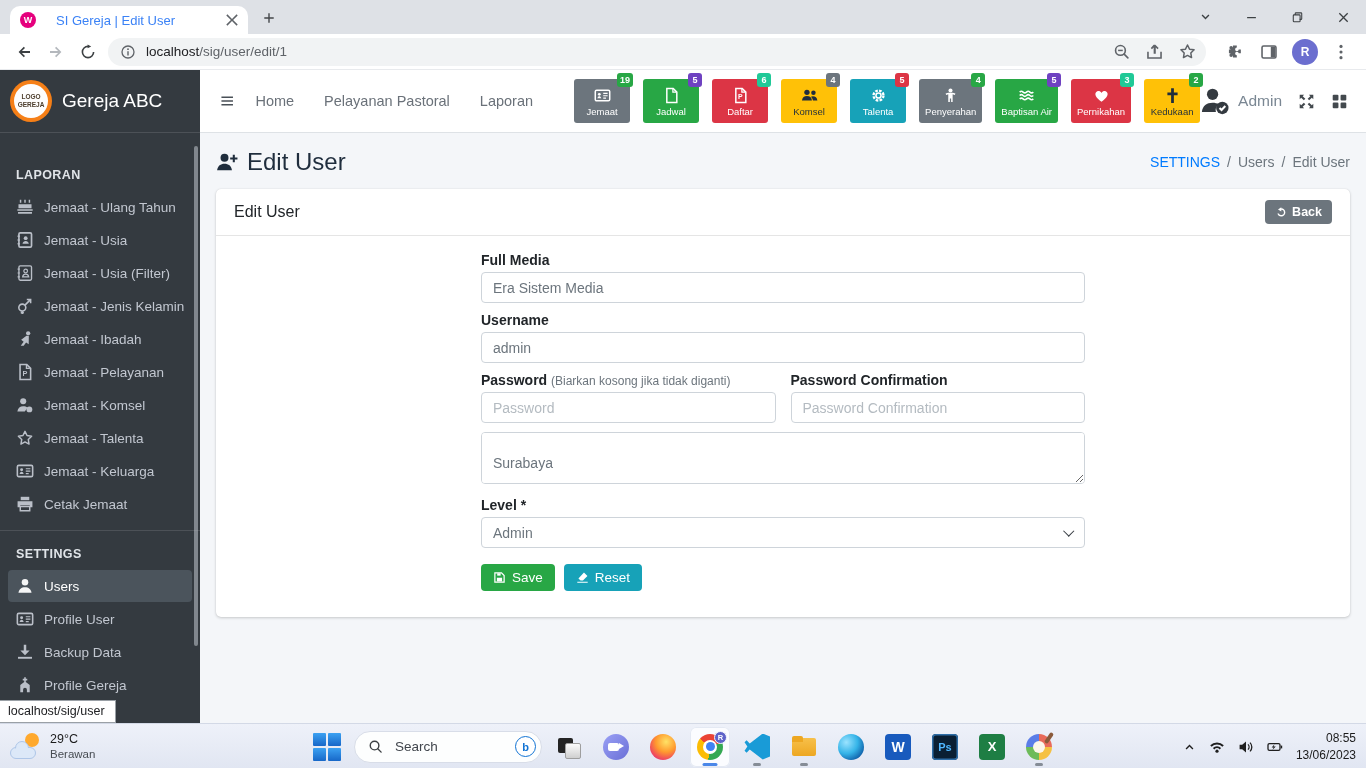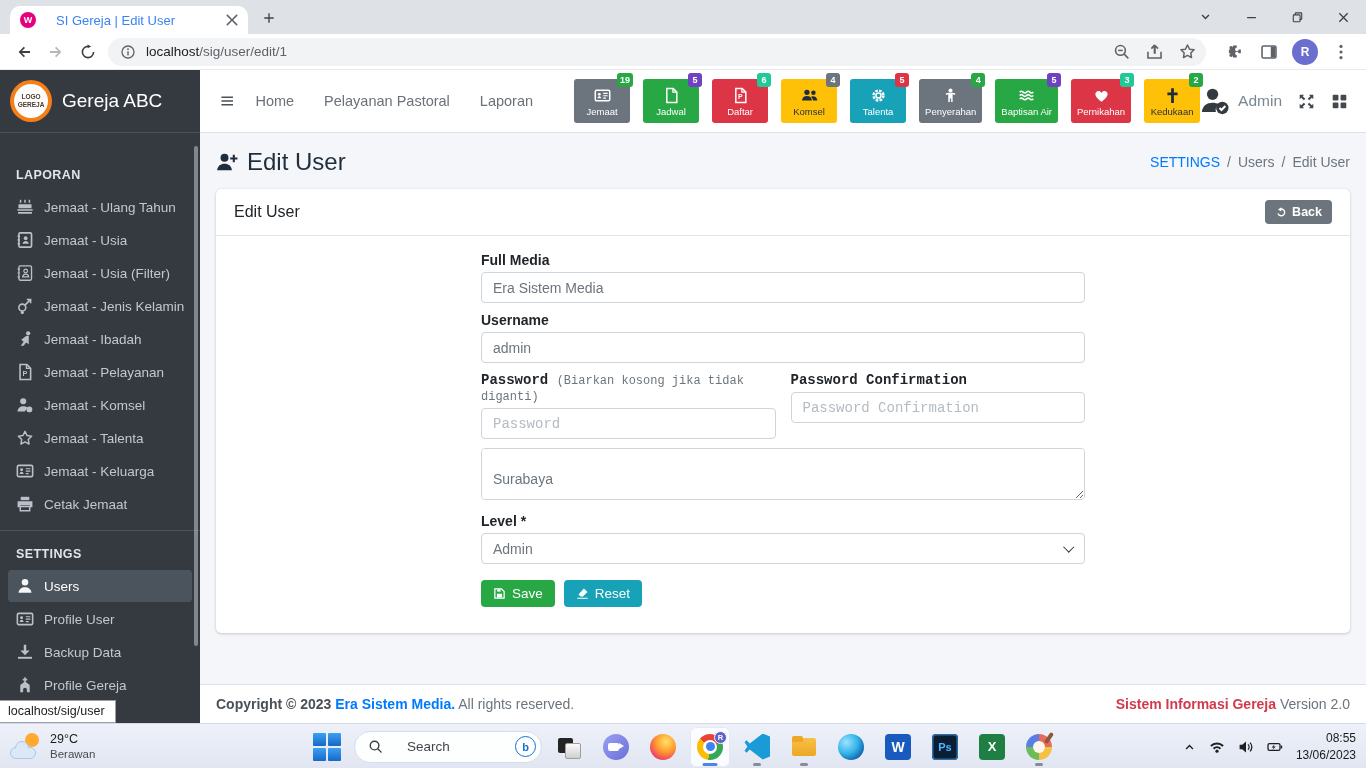--- a/index.html
+++ b/index.html
@@ -82,21 +82,21 @@
   .card-title { font-size:16px; color:#212529; }
   .btn-back { display:inline-flex; align-items:center; gap:5px; background:#6c757d; color:#fff; border:none; border-radius:4px; font-size:12.5px; font-weight:bold; padding:5px 10px; cursor:pointer; font-family:inherit; }
   .btn-back .ico { width:12px; height:12px; }
   .card-b { padding:16px 20px 26px; }
   .form { width:604px; margin:0 auto; }
   .fg { margin-bottom:9px; }
   .flabel { display:block; font-size:14px; font-weight:bold; color:#212529; margin-bottom:4px; }
   .fnote { font-size:12px; font-weight:normal; color:#6c757d; }
   .inp { width:100%; height:31px; border:1px solid #ced4da; border-radius:4px; padding:0 11px; font-size:14px; color:#6c757d; font-family:inherit; background:#fff; outline:none; }
   .inp::placeholder { color:#b4bbc1; }
-  .pwrow { display:flex; gap:15px;font-family:Liberation Mono, monospace; }
+  .pwrow { display:flex; gap:15px; }
   .pwrow .fg { flex:1; }
   textarea.inp { height:52px; padding:21px 11px; resize:both; line-height:1.4; }
   .selwrap { position:relative; }
   select.inp { appearance:none; -webkit-appearance:none; padding-right:28px; }
   .selwrap::after { content:""; position:absolute; right:13px; top:10px; width:6.5px; height:6.5px; border-right:1.8px solid #343a40; border-bottom:1.8px solid #343a40; transform:rotate(45deg); pointer-events:none; }
   .btnrow { display:flex; gap:9px; margin-top:16px; }
   .btn { display:inline-flex; align-items:center; gap:6px; border:none; border-radius:4px; color:#fff; font-size:13.5px; padding:6px 12px; cursor:pointer; font-family:inherit; }
   .btn .ico { width:13px; height:13px; }
   .btn-save { background:#28a745; }
   .btn-reset { background:#17a2b8; }
@@ -124,21 +124,21 @@
   .tb-slot { position:relative; width:40px; height:40px; display:flex; align-items:center; justify-content:center; cursor:pointer; }
   .tb-slot.active { background:#fbfcff; border-radius:6px; box-shadow:inset 0 0 0 1px #e4e9f3; }
   .run-dot { position:absolute; bottom:1px; left:50%; transform:translateX(-50%); width:8px; height:3px; border-radius:2px; background:#858c96; }
   .run-dot.wide { width:15px; background:#4b87e8; }
 
   .start { width:30px; height:30px; display:grid; grid-template-columns:13px 13px; grid-template-rows:13px 13px; gap:2px; padding:1px; }
   .start i { background:linear-gradient(180deg,#3ba1f2,#1767c8); border-radius:1px; }
 
   .searchpill { width:188px; height:32px; background:#fdfefe; border:1px solid #d8dde8; border-radius:16px; display:flex; align-items:center; padding:0 5px 0 13px; cursor:text; }
   .searchpill .ico { width:15px; height:15px; color:#3c4043; flex:0 0 15px; }
-  .search-txt { font-size:13.5px; color:#41464d; margin-left:24px; flex:1; }
+  .search-txt { font-size:13.5px; color:#41464d; margin-left:12px; flex:1; }
   .bing { width:21px; height:21px; border-radius:50%; background:#fff; border:1.6px solid #1173d4; color:#1173d4; font-size:11px; font-weight:bold; display:flex; align-items:center; justify-content:center; }
 
   .ap { position:relative; width:26px; height:26px; }
   .app-task-view::before { content:""; position:absolute; left:2px; top:4px; width:15px; height:15px; background:#242424; border-radius:2px; }
   .app-task-view::after { content:""; position:absolute; left:9px; top:9px; width:14px; height:14px; background:linear-gradient(#fbfbfb,#cfcfcf); border:1px solid #9e9e9e; border-radius:2px; }
   .app-chat { border-radius:50%; background:linear-gradient(135deg,#9aa0f5,#6a6fd6); }
   .app-chat::before { content:""; position:absolute; left:5px; top:9px; width:11px; height:8px; background:#fff; border-radius:2px; }
   .app-chat::after { content:""; position:absolute; left:16px; top:9.5px; border:3.5px solid transparent; border-right:none; border-left:5px solid #fff; }
   .app-firefox { border-radius:50%; background:radial-gradient(circle at 62% 30%, #ffe266, #ff9a2e 42%, #f04a5d 72%, #c32aa3); }
   .app-chrome { border-radius:50%; background:conic-gradient(from -50deg, #ea4335 0 33%, #34a853 33% 66%, #fbbc05 66% 100%); }
@@ -620,31 +620,20 @@
                       </svg>
                     </span>
                   <span>Reset</span>
                 </button>
               </div>
             </div>
           </div>
         </div>
       </div>
 
-      <footer class="footer">
-        <span>
-          <span class="f-bold">Copyright © 2023</span>
-          <span class="f-link">Era Sistem Media.</span>
-          <span class="f-gray">All rights reserved.</span>
-        </span>
-        <span>
-          <span class="f-app">Sistem Informasi Gereja</span>
-          <span class="f-gray">Version 2.0</span>
-        </span>
-      </footer>
     </div>
   </div>
 
   <div class="status-tip">localhost/sig/user</div>
 
   <div class="taskbar">
     <div class="weather">
       <span class="weather-ico">
           <i class="sun"></i>
           <i class="cloud"></i>

